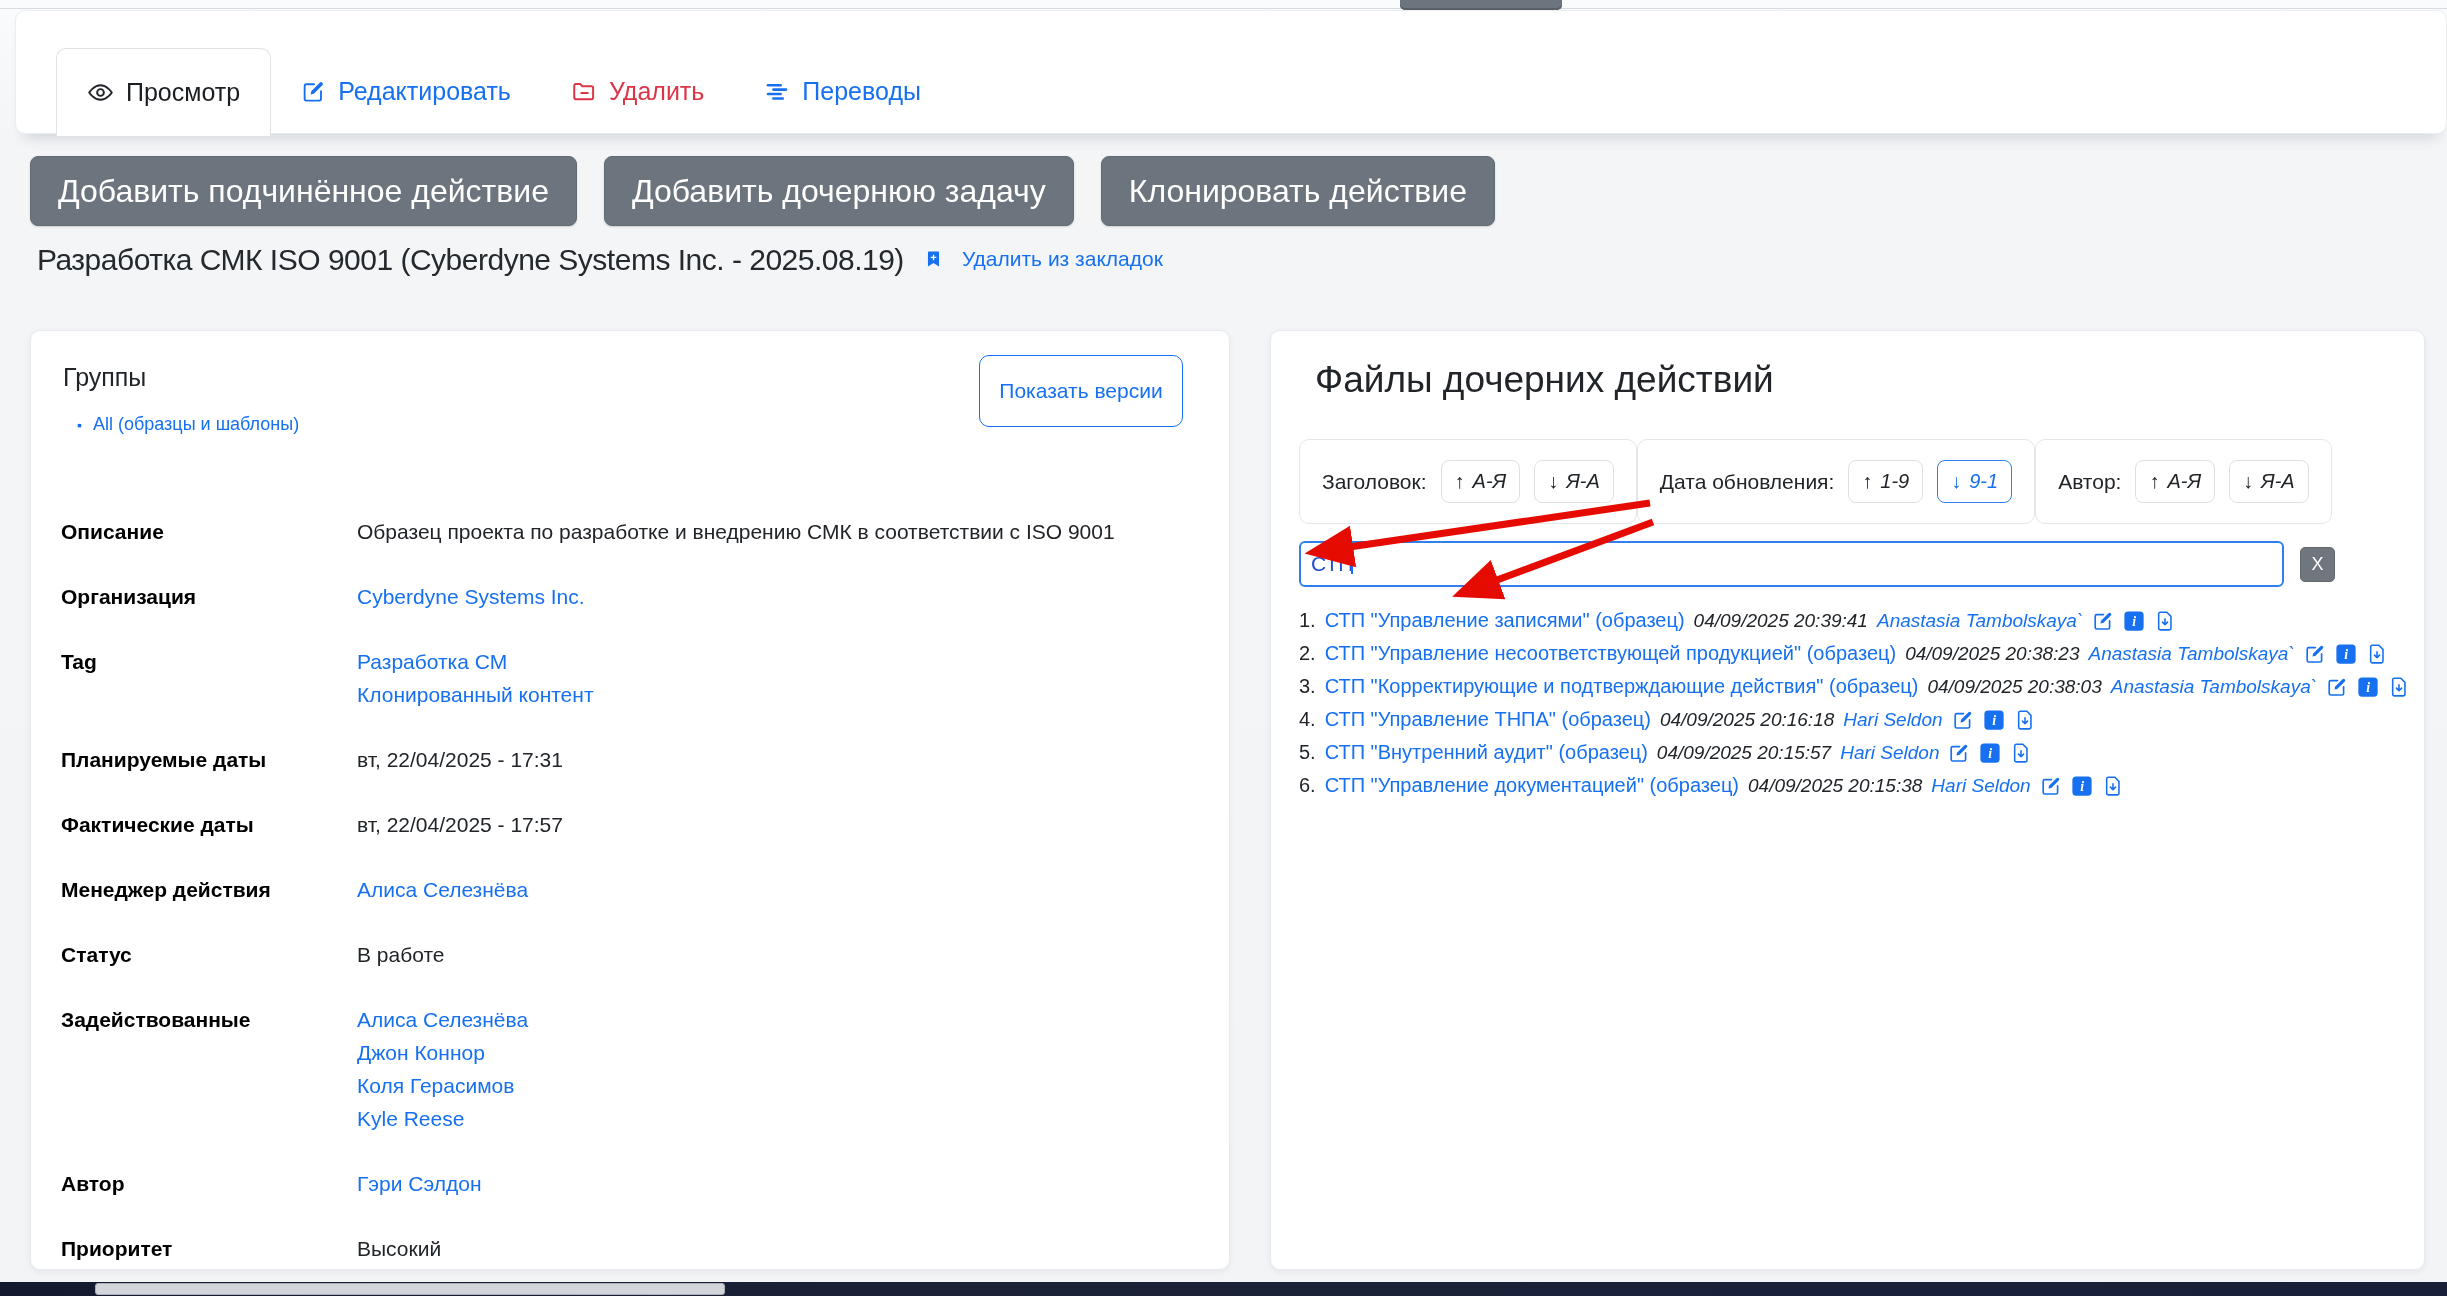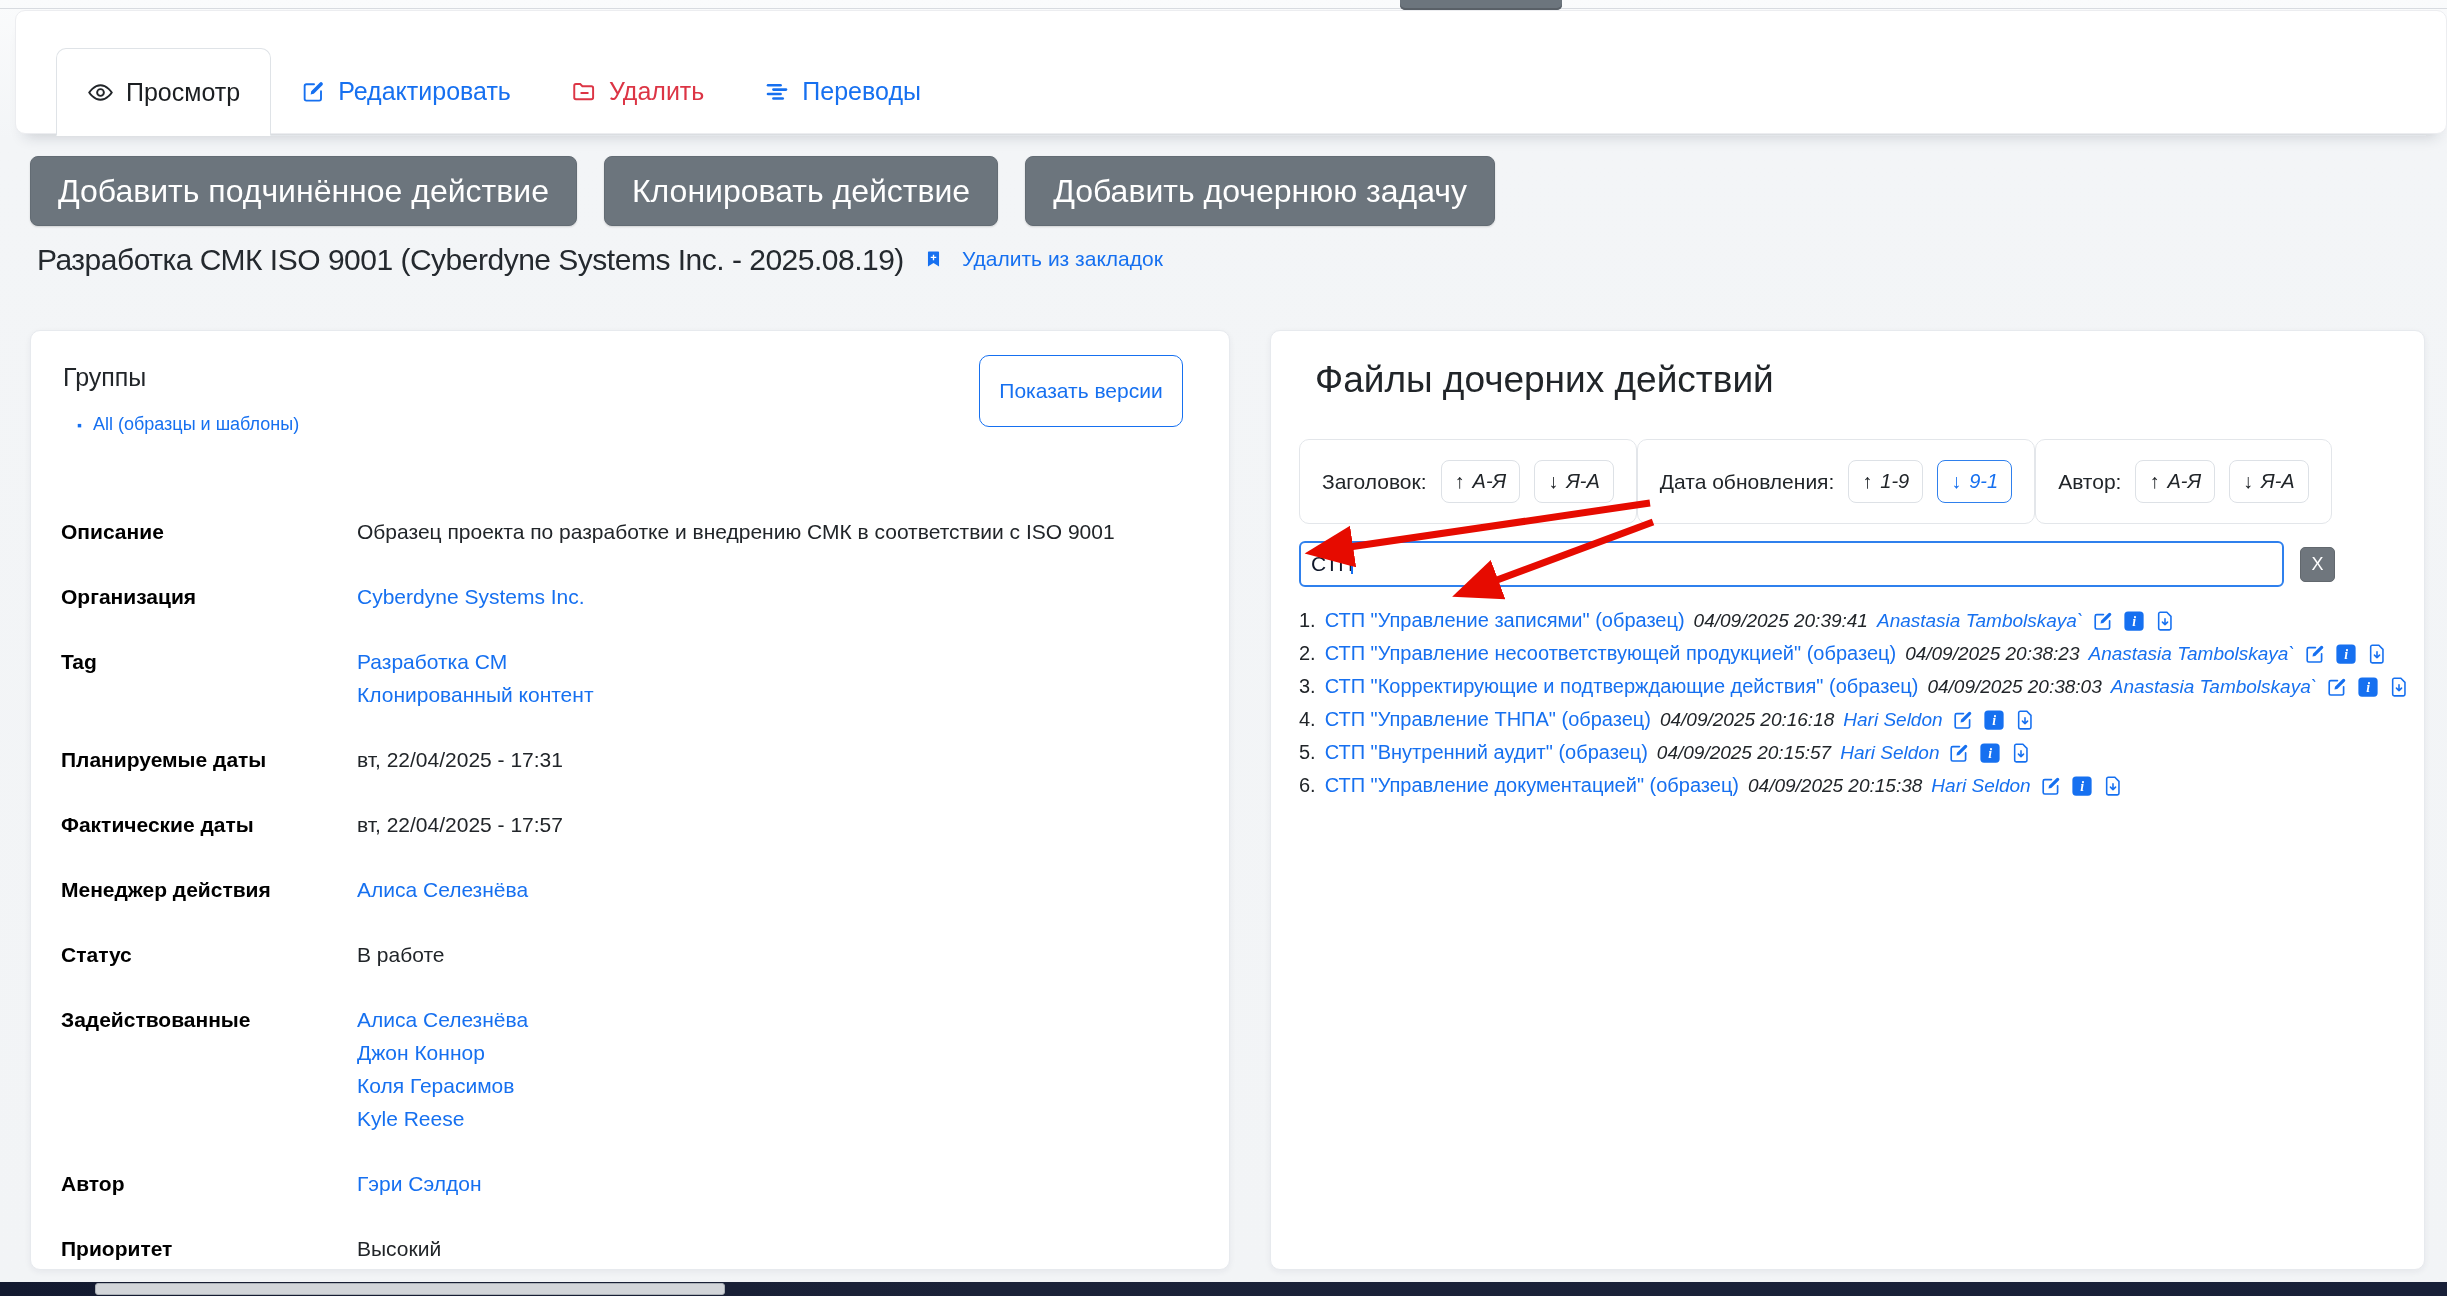--- a/index.html
+++ b/index.html
@@ -67,21 +67,21 @@
               border-radius:10px; padding:20px 22px; background:#fff; }
   .sort-label { font-size:21px; color:#212529; white-space:nowrap; }
   .sort-btn { display:inline-flex; align-items:center; gap:8px; border:1px solid #dde1e6;
               border-radius:8px; padding:9px 13px; font-size:20px; color:#212529; background:#fff;
               cursor:pointer; font-family:inherit; }
   .sort-btn .dir { font-style:normal; }
   .sort-btn .let { font-style:italic; }
   .sort-btn.active { border-color:#2f80ed; color:#1670f0; }
   .search-row { display:flex; align-items:center; margin-top:17px; }
   .search-input { width:985px; height:46px; border:2px solid #2f80ed; border-radius:6px;
-                  font-size:21px; padding:0 10px; color:#0f172a; outline:none; font-family:inherit; }
+                  font-size:21px; padding:0 10px; color:#1d4ed8; outline:none; font-family:inherit; }
   .clear-btn { margin-left:16px; width:35px; height:35px; background:#6f767d; border:1px solid #62686e;
                border-radius:5px; color:#fff; font-size:18px; display:flex; align-items:center;
                justify-content:center; cursor:pointer; font-family:inherit; }
   .caret { position:absolute; left:80px; top:215px; width:2px; height:28px; background:#1670f0; }
   .file-list { margin-top:17px; }
   .file-row { display:flex; align-items:center; gap:9px; height:33px; white-space:nowrap; }
   .fnum { font-size:20px; color:#212529; }
   .ftitle { font-size:20px; }
   .fdate { font-size:19px; font-style:italic; color:#212529; }
   .fauthor { font-size:19px; font-style:italic; color:#1670f0; cursor:pointer; }
@@ -163,22 +163,22 @@
         <svg width="26" height="26">
             <use href="#i-translate"></use>
           </svg>
         <span>Переводы</span>
       </div>
     </div>
   </div>
 
   <div class="actions">
     <button class="btn-gray">Добавить подчинённое действие</button>
+    <button class="btn-gray">Добавить дочернюю задачу</button>
     <button class="btn-gray">Клонировать действие</button>
-    <button class="btn-gray">Добавить дочернюю задачу</button>
   </div>
 
   <div class="title-row">
     <h1 class="page-title">Разработка СМК ISO 9001 (Cyberdyne Systems Inc. - 2025.08.19)</h1>
     <span class="bookmark-link">
       <svg width="19" height="22">
           <use href="#i-bookmark"></use>
         </svg>
       <span>Удалить из закладок</span>
     </span>

